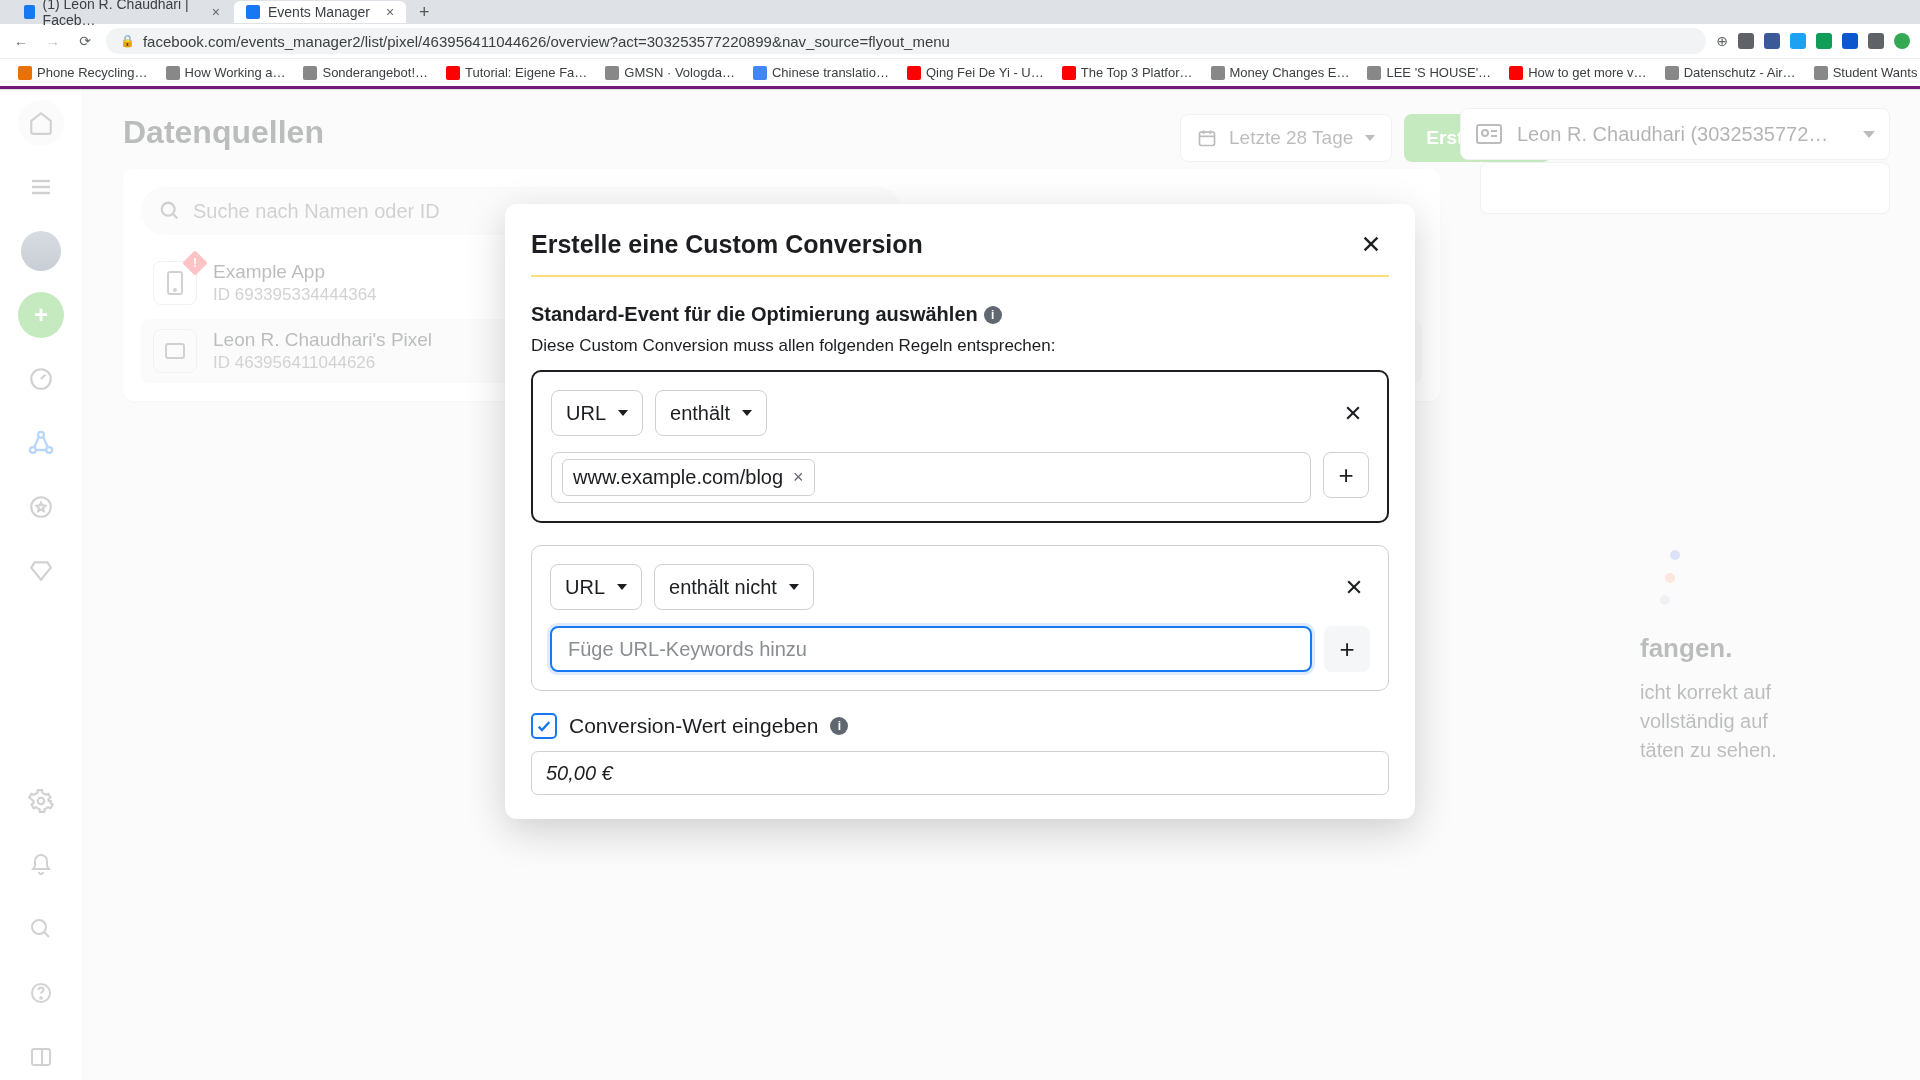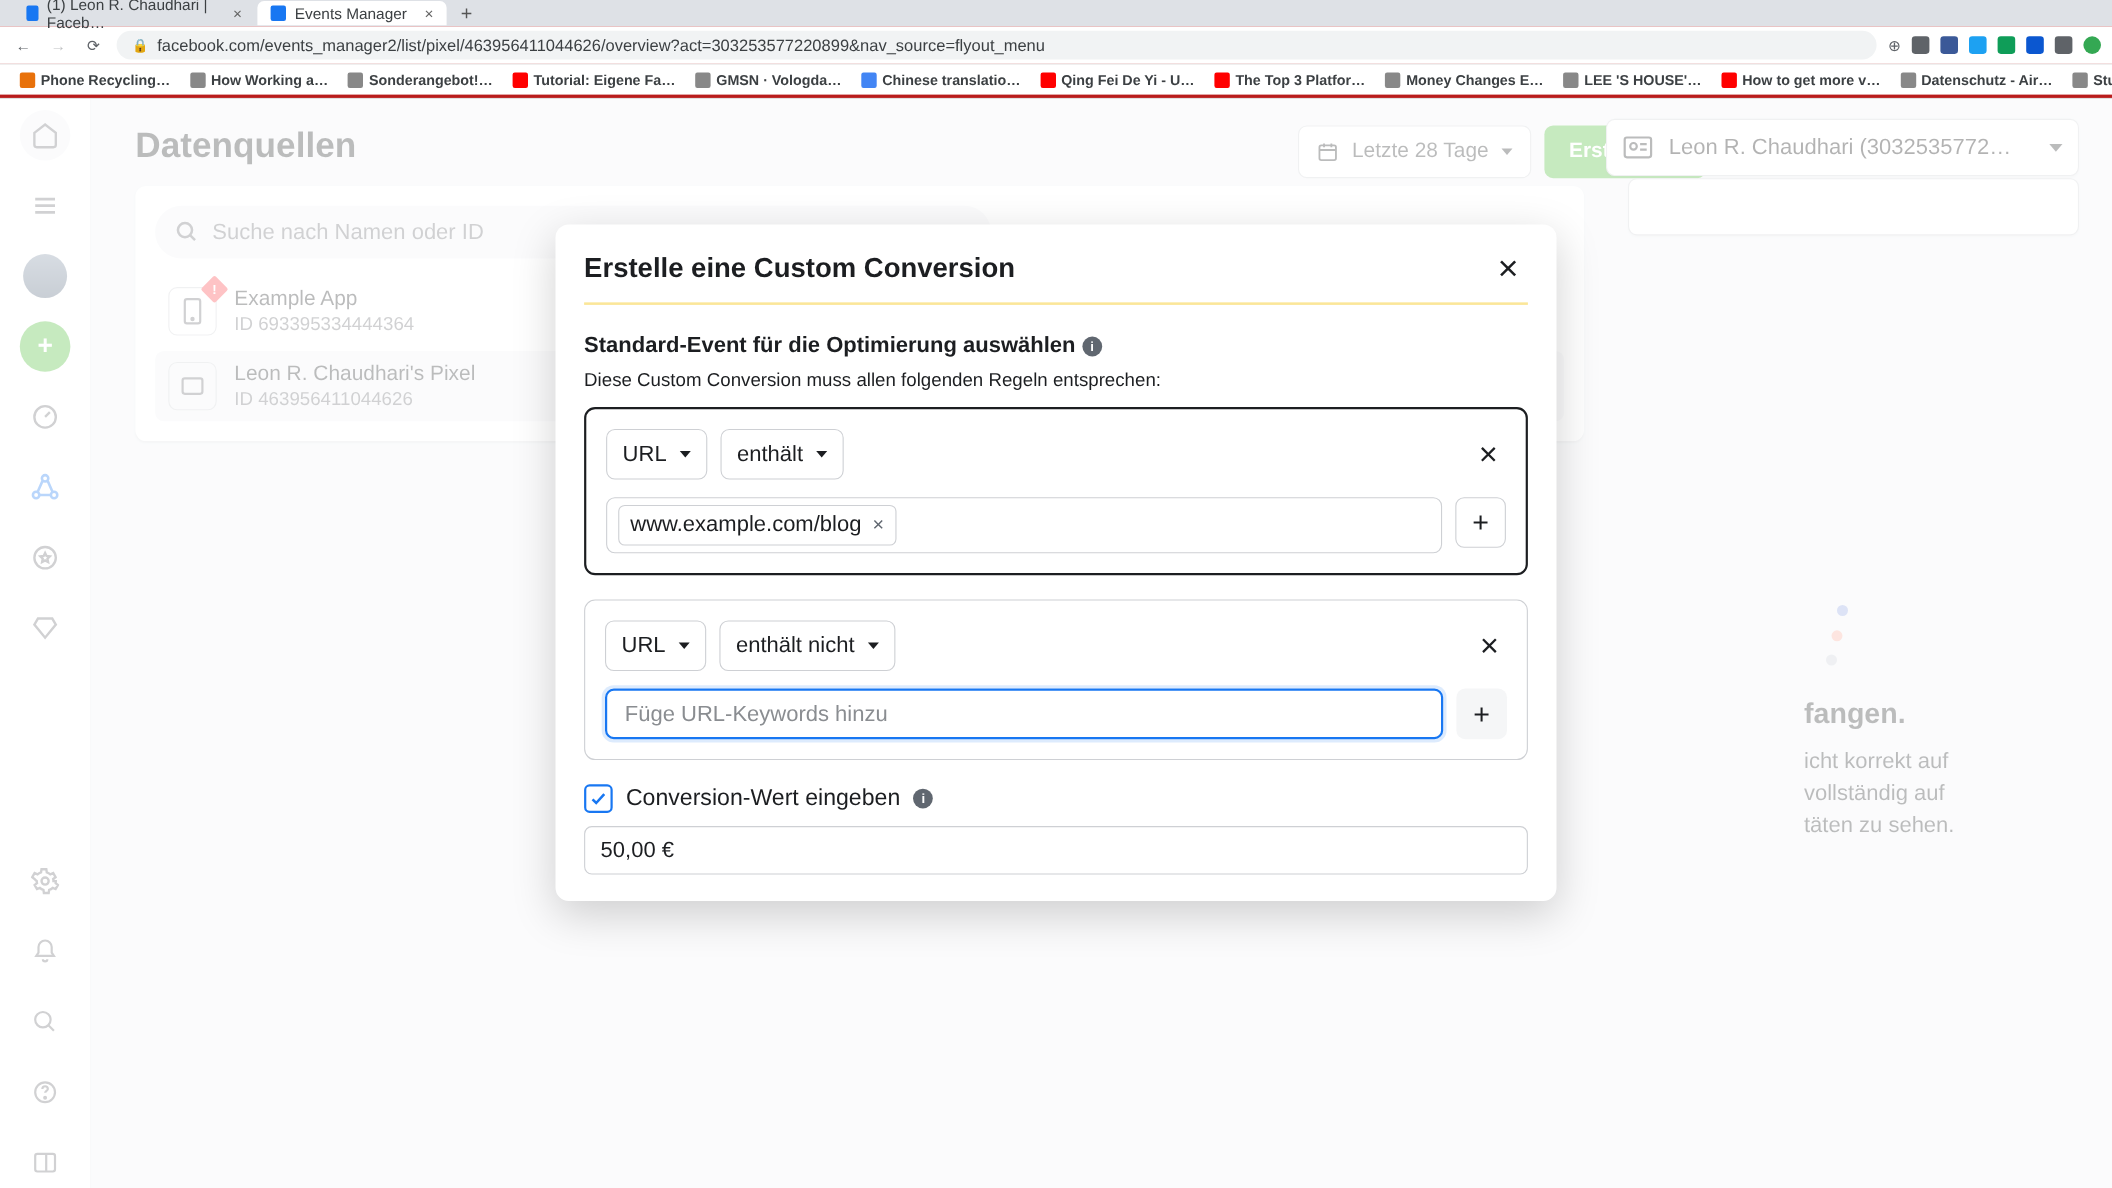--- a/index.html
+++ b/index.html
@@ -1,32 +1,32 @@
 <!DOCTYPE html>
 <html><head>
 <meta charset="utf-8">
 <style>
 * { margin: 0; padding: 0; box-sizing: border-box; font-family: -apple-system, BlinkMacSystemFont, "Segoe UI", Helvetica, Arial, sans-serif; }
 body { background: #f0f2f5; width: 1920px; height: 1080px; overflow: hidden; position: relative; }
 
 
-.browser-chrome { height: 90px; background: #b91c1c; border-bottom: 1px solid #e0e0e0; }
+.browser-chrome { height: 90px; background: #701a75; border-bottom: 1px solid #e0e0e0; }
 .tab-bar { height: 24px; background: #dee1e6; display: flex; align-items: center; padding-left: 12px; font-size: 14px; }
 .tab { height: 22px; padding: 0 12px; display: flex; align-items: center; gap: 8px; font-size: 14px; color: #3c4043; border-radius: 6px 6px 0 0; margin-right: 2px; max-width: 220px; }
 .tab.active { background: #fff; }
 .tab-favicon { width: 14px; height: 14px; border-radius: 2px; }
 .tab-close { font-size: 14px; color: #666; margin-left: 8px; }
 .new-tab { width: 20px; height: 20px; display: flex; align-items: center; justify-content: center; color: #555; font-size: 18px; margin-left: 6px; }
 .nav-bar { height: 34px; display: flex; align-items: center; padding: 0 10px; gap: 10px; background: #fff; font-size: 14px; }
 .nav-btn { width: 22px; height: 22px; display: flex; align-items: center; justify-content: center; color: #5f6368; }
 .url-bar { flex: 1; height: 26px; background: #f1f3f4; border-radius: 13px; display: flex; align-items: center; padding: 0 14px; font-size: 15px; color: #3c4043; }
 .url-lock { margin-right: 8px; color: #5f6368; font-size: 12px; }
 .ext-icons { display: flex; gap: 10px; align-items: center; }
 .ext-icon { width: 16px; height: 16px; border-radius: 3px; }
-.bookmarks-bar { height: 28px; display: flex; align-items: center; padding: 0 12px; gap: 6px; font-size: 13px; color: #3c4043; background: #fff; border-top: 1px solid #eee; overflow: hidden; font-weight: bold; }
+.bookmarks-bar { height: 28px; display: flex; align-items: center; padding: 0 12px; gap: 6px; font-size: 13px; color: #3c4043; background: #fff; border-top: 1px solid #eee; overflow: hidden; }
 .bookmark { display: flex; align-items: center; gap: 5px; padding: 3px 6px; white-space: nowrap; }
 .bm-icon { width: 14px; height: 14px; border-radius: 2px; flex-shrink: 0; }
 
 
 .app { position: absolute; top: 90px; left: 0; right: 0; bottom: 0; display: flex; }
 .left-rail { width: 83px; background: #fff; border-right: 1px solid #e4e6eb; display: flex; flex-direction: column; align-items: center; padding-top: 10px; gap: 18px; }
 .rail-btn { width: 46px; height: 46px; border-radius: 50%; display: flex; align-items: center; justify-content: center; color: #65676b; font-size: 22px; position: relative; }
 .rail-btn.hover { background: #f0f2f5; }
 .rail-btn.active svg * { stroke: #1877f2; }
 .rail-btn.active { color: #1877f2; }
@@ -79,21 +79,21 @@
 .token-input { flex: 1; min-height: 46px; border: 1px solid #ced0d4; border-radius: 8px; display: flex; align-items: center; padding: 6px 10px; gap: 8px; flex-wrap: wrap; }
 .token-input.focused { border: 2px solid #1877f2; box-shadow: 0 0 0 3px rgba(24,119,242,0.15); }
 .token { background: #fff; border: 1px solid #ced0d4; border-radius: 6px; padding: 6px 10px; display: flex; align-items: center; gap: 10px; font-size: 20px; color: #1c1e21; }
 .token-x { color: #606770; font-size: 18px; cursor: pointer; }
 .token-placeholder { color: #8a8d91; font-size: 20px; padding-left: 6px; }
 .plus-btn { width: 46px; height: 46px; border: 1px solid #ced0d4; border-radius: 8px; display: flex; align-items: center; justify-content: center; font-size: 26px; color: #1c1e21; background: #fff; }
 .plus-btn.filled { background: #f5f6f7; border: none; }
 
 .check-row { display: flex; align-items: center; gap: 12px; font-size: 21px; color: #1c1e21; margin-bottom: 12px; }
 .checkbox { width: 26px; height: 26px; border: 2px solid #1877f2; border-radius: 5px; display: flex; align-items: center; justify-content: center; color: #1877f2; font-size: 18px; font-weight: bold; }
-.value-input { width: 100%; height: 44px; border: 1px solid #ced0d4; border-radius: 7px; padding: 0 14px; font-size: 20px; color: #1c1e21; }
+.value-input { width: 100%; height: 44px; border: 1px solid #ced0d4; border-radius: 7px; padding: 0 14px; font-size: 20px; color: #1c1e21; font-style: italic; }
 
 .modal-footer { display: flex; justify-content: flex-end; gap: 12px; padding: 20px 26px 0; }
 .btn { height: 48px; padding: 0 22px; border-radius: 8px; font-size: 20px; font-weight: 500; display: flex; align-items: center; cursor: pointer; }
 .btn-cancel { background: #f5f6f7; color: #1c1e21; border: 1px solid #e4e6eb; }
 .btn-primary { background: #8ab9f1; color: #fff; font-weight: 600; }
 
 .caret { width: 0; height: 0; border-left: 6px solid transparent; border-right: 6px solid transparent; border-top: 7px solid #1c1e21; }
 .caret.sm { border-left-width: 5px; border-right-width: 5px; border-top-width: 6px; }
 
 svg { display: block; }

